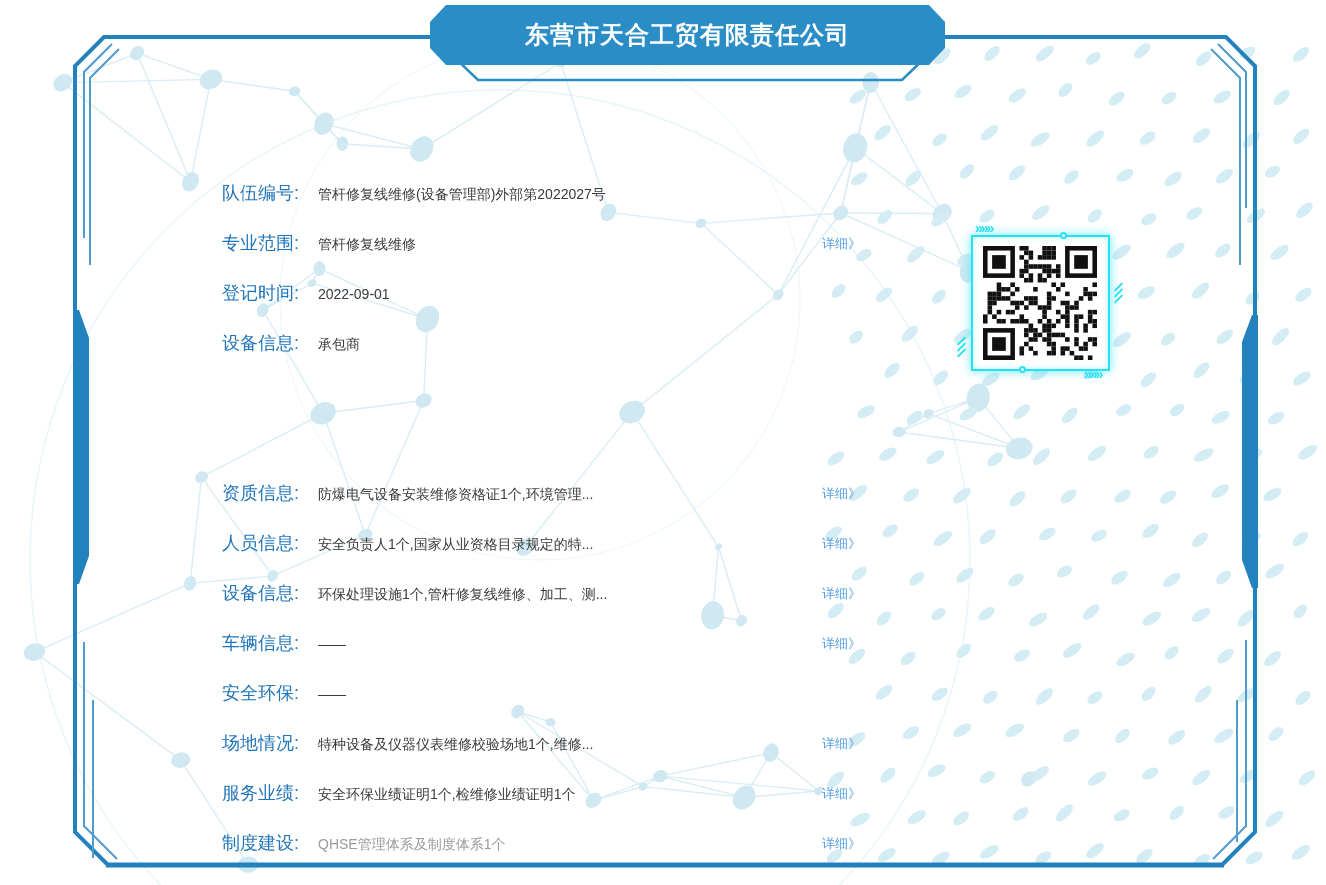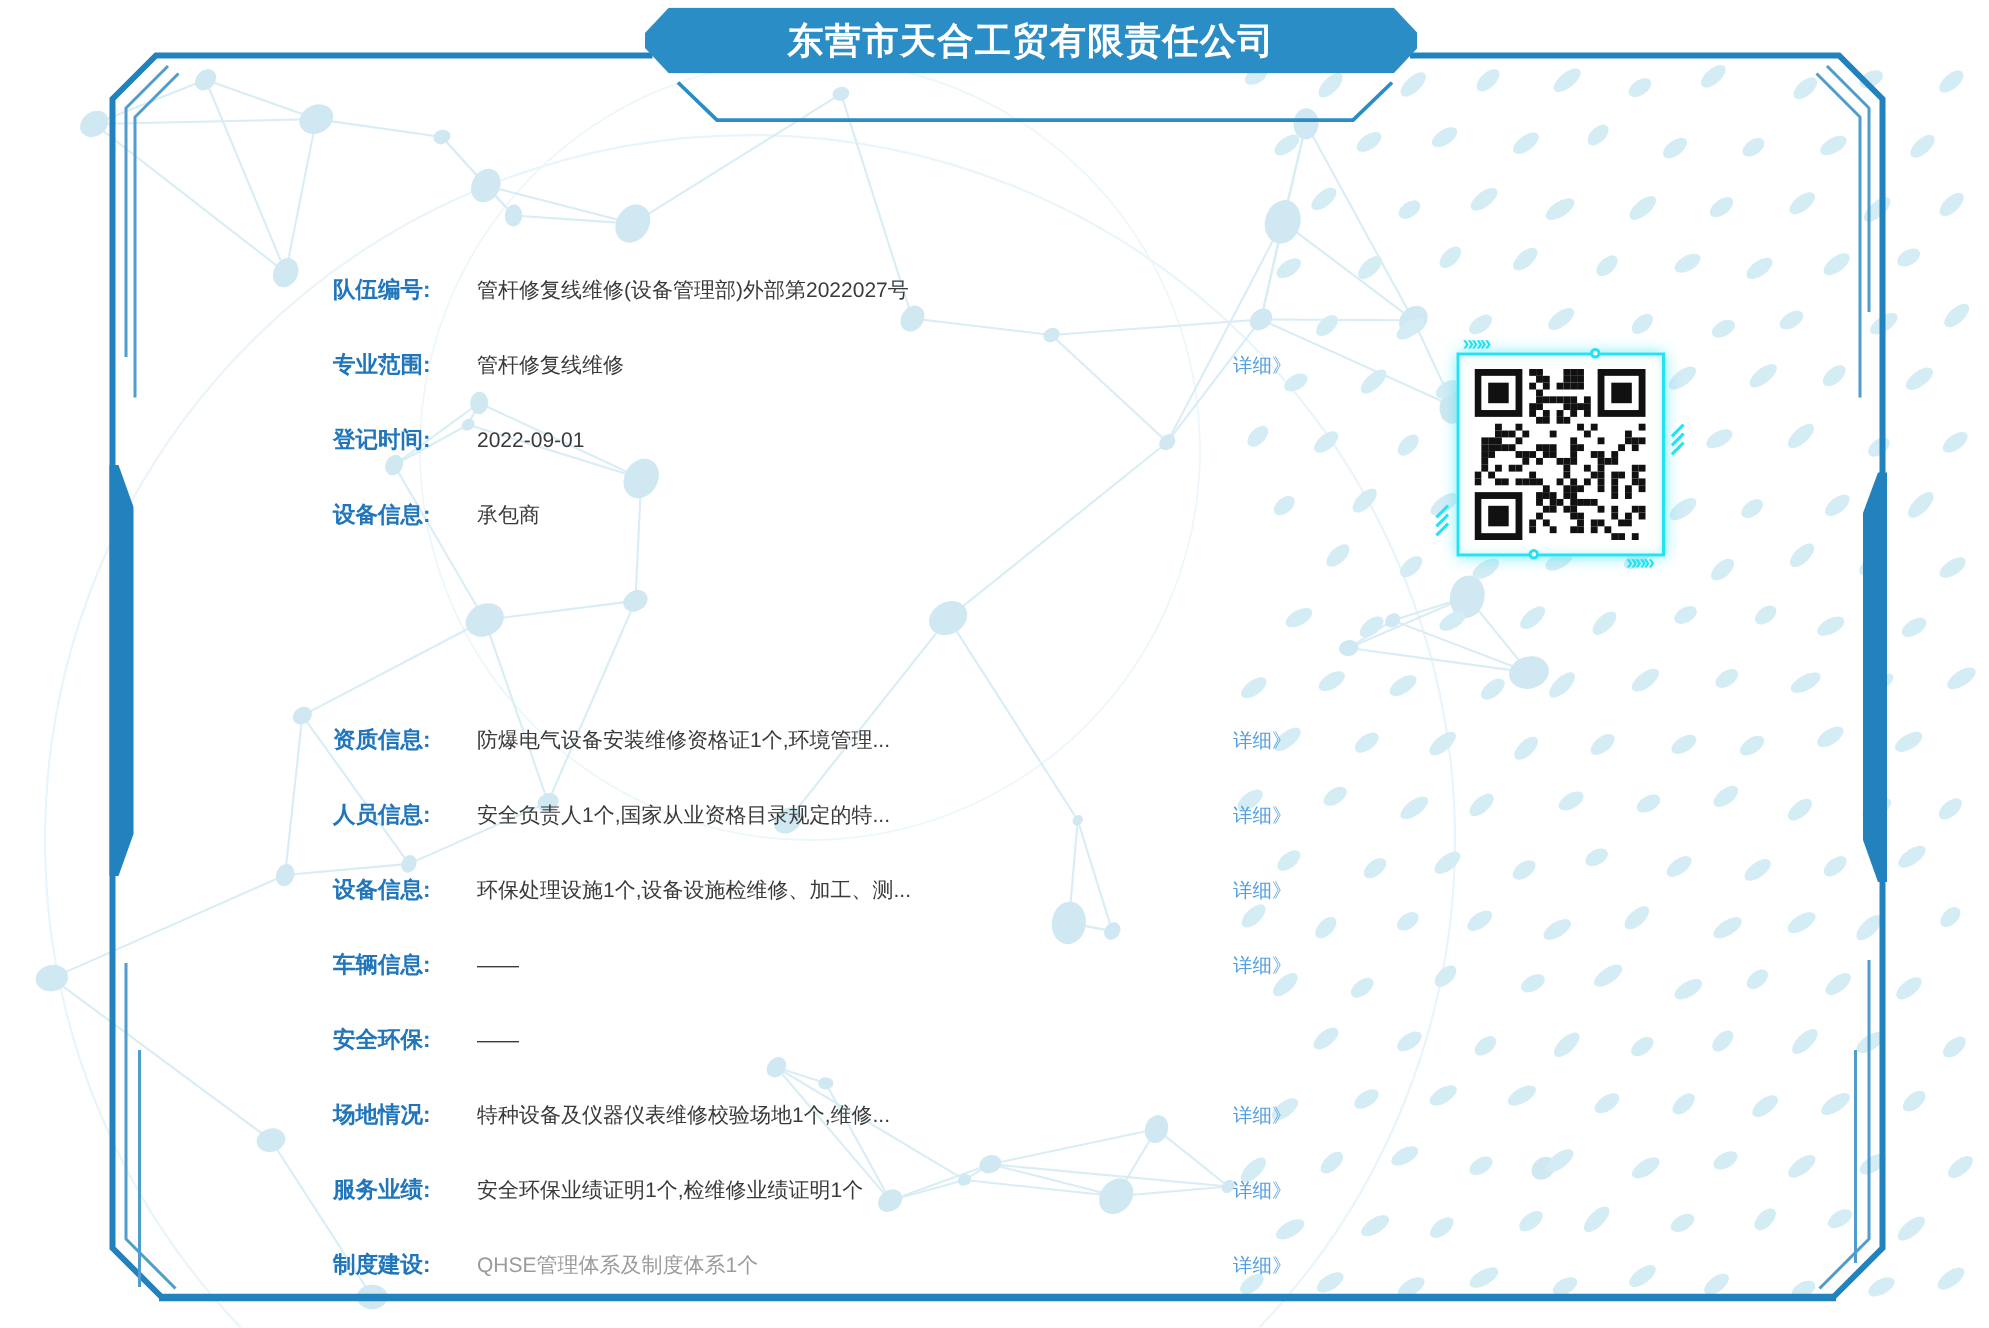--- a/index.html
+++ b/index.html
@@ -5,30 +5,30 @@
   * { margin:0; padding:0; box-sizing:border-box; }
   html,body { width:1326px; height:885px; overflow:hidden; background:#fff;
     font-family:"Liberation Sans","DejaVu Sans",sans-serif; }
   #stage { position:relative; width:1326px; height:885px; background:#fff; }
 
   
   #bg-decor, #frame-svg { position:absolute; left:0; top:0; z-index:0; }
   #frame-svg { z-index:1; }
 
   
-  .banner { position:absolute; left:430px; top:5px; width:515px; height:44px; z-index:3;
+  .banner { position:absolute; left:430px; top:5px; width:515px; height:60px; z-index:3;
     background:#2b8dc6; display:flex; align-items:center; justify-content:center;
     clip-path:polygon(16px 0, calc(100% - 16px) 0, 100% 17px, 100% calc(100% - 17px),
       calc(100% - 16px) 100%, 16px 100%, 0 calc(100% - 17px), 0 17px); }
   .banner-title { color:#fff; font-size:24px; font-weight:bold; letter-spacing:1px; }
 
   
   #info-list { position:absolute; left:0; top:0; width:1326px; height:885px; z-index:2; }
   .row { position:absolute; left:222px; width:720px; height:20px; line-height:20px; white-space:nowrap; }
-  .flabel { display:inline-block; width:96px; font-size:15px; font-weight:bold; color:#2176bb; }
+  .flabel { display:inline-block; width:96px; font-size:18px; font-weight:normal; color:#2176bb; }
   .fvalue { font-size:14px; color:#3a3a3a; }
   .fvalue.muted { color:#9b9b9b;margin-top:36px; }
   .detail { position:absolute; left:600px; top:1px; font-size:13px; color:#55a0e2; text-decoration:none; }
 
   
   .qr-frame { position:absolute; left:971px; top:235px; width:139px; height:136px; z-index:2;
     background:#fff; border:2px solid #22e2f4;
     box-shadow:0 0 10px rgba(34,226,244,.65), inset 0 0 6px rgba(34,226,244,.3); }
   .qr-frame svg { position:absolute; left:10px; top:9px; }
   .qr-node { position:absolute; width:7px; height:7px; border:2px solid #22e2f4; border-radius:50%;
@@ -423,21 +423,21 @@
     <span class="flabel">资质信息:</span><span class="fvalue">防爆电气设备安装维修资格证1个,环境管理...</span>
     <a class="detail" href="#">详细》</a>
   </div>
 
   <div class="row" style="top: 533px;">
     <span class="flabel">人员信息:</span><span class="fvalue">安全负责人1个,国家从业资格目录规定的特...</span>
     <a class="detail" href="#">详细》</a>
   </div>
 
   <div class="row" style="top: 583px;">
-    <span class="flabel">设备信息:</span><span class="fvalue">环保处理设施1个,设备设施检维修、加工、测...</span>
+    <span class="flabel">设备信息:</span><span class="fvalue">环保处理设施1个,管杆修复线维修、加工、测...</span>
     <a class="detail" href="#">详细》</a>
   </div>
 
   <div class="row" style="top: 633px;">
     <span class="flabel">车辆信息:</span><span class="fvalue">——</span>
     <a class="detail" href="#">详细》</a>
   </div>
 
   <div class="row" style="top: 683px;">
     <span class="flabel">安全环保:</span><span class="fvalue">——</span>

